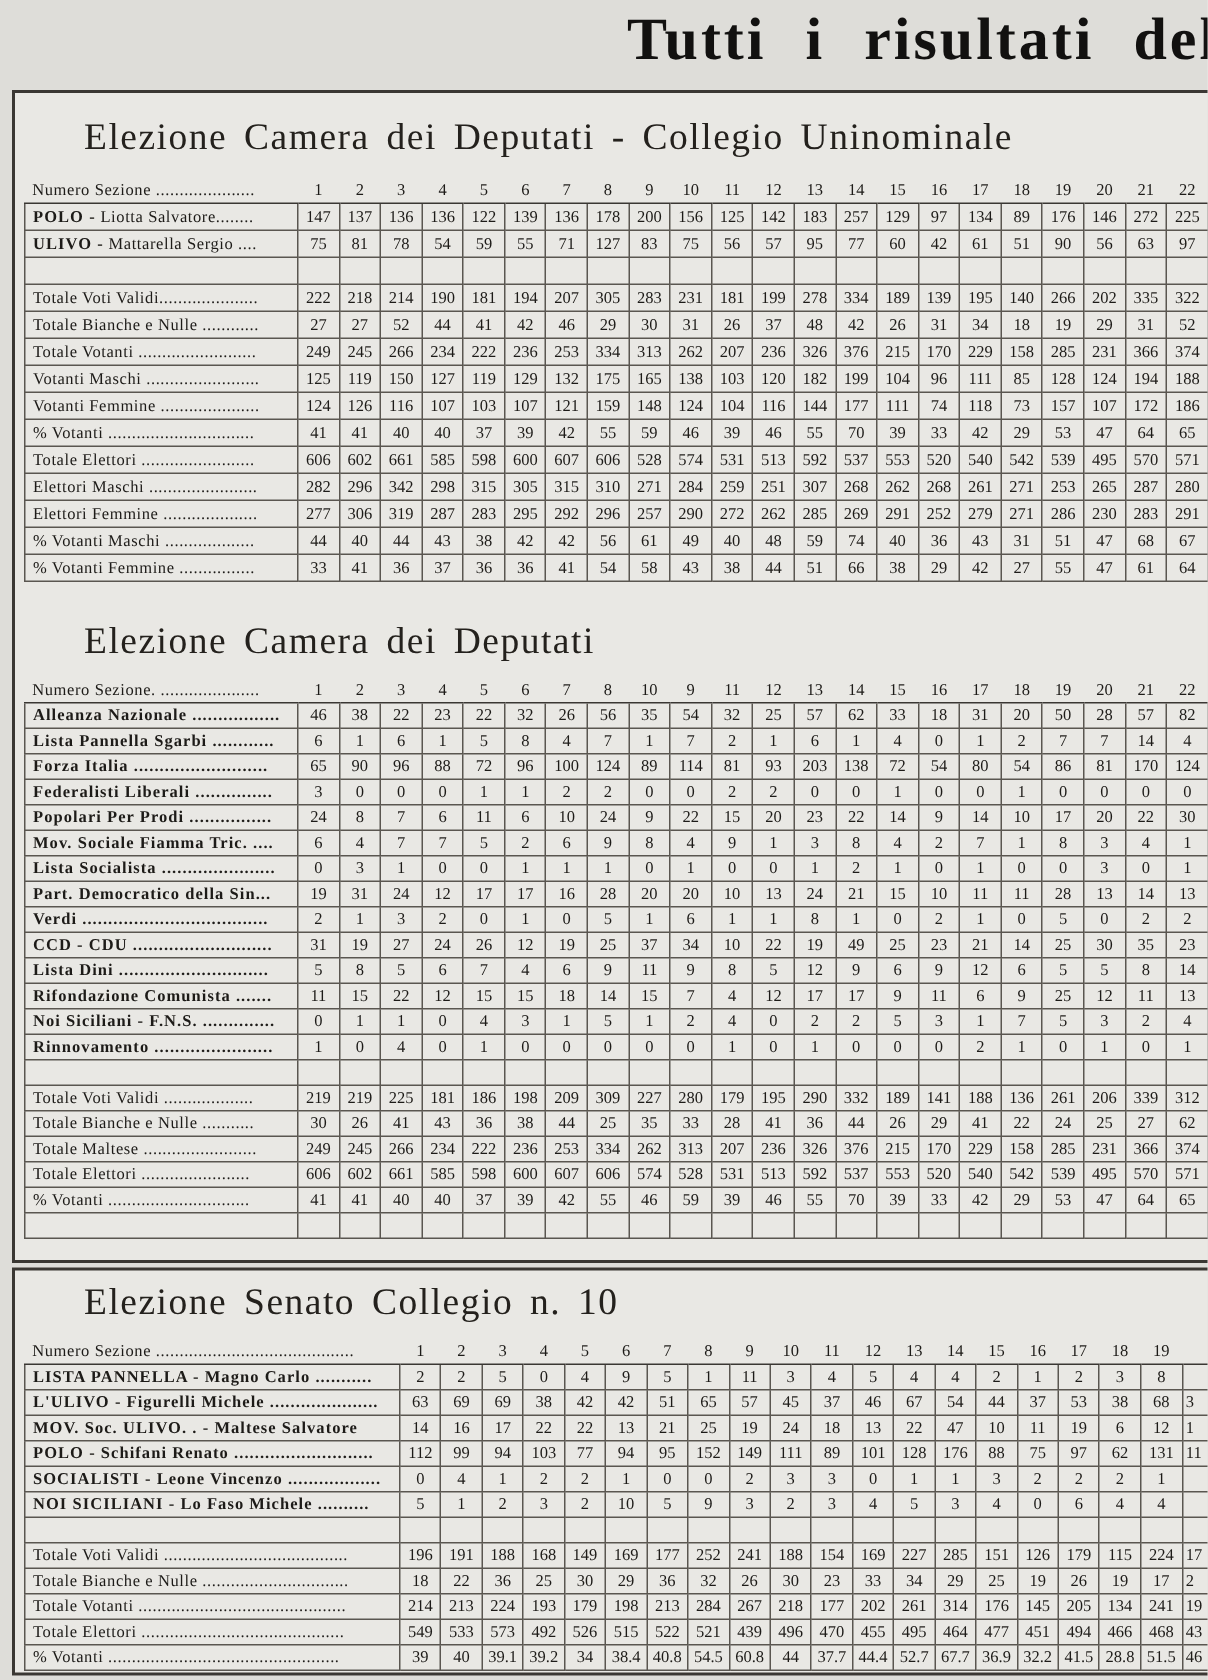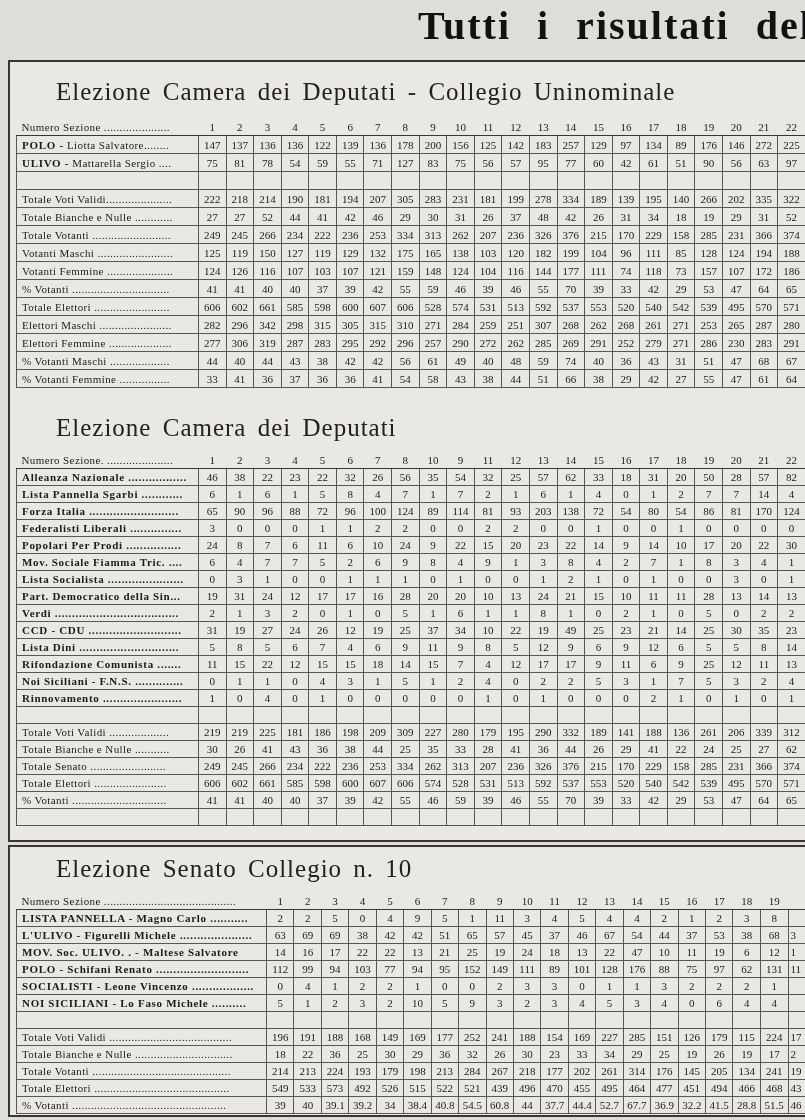--- a/index.html
+++ b/index.html
@@ -944,21 +944,21 @@
             <td>26</td>
             <td>29</td>
             <td>41</td>
             <td>22</td>
             <td>24</td>
             <td>25</td>
             <td>27</td>
             <td>62</td>
           </tr>
           <tr>
-            <td class="lab">Totale Senato ........................</td>
+            <td class="lab">Totale Maltese ........................</td>
             <td>249</td>
             <td>245</td>
             <td>266</td>
             <td>234</td>
             <td>222</td>
             <td>236</td>
             <td>253</td>
             <td>334</td>
             <td>262</td>
             <td>313</td>

